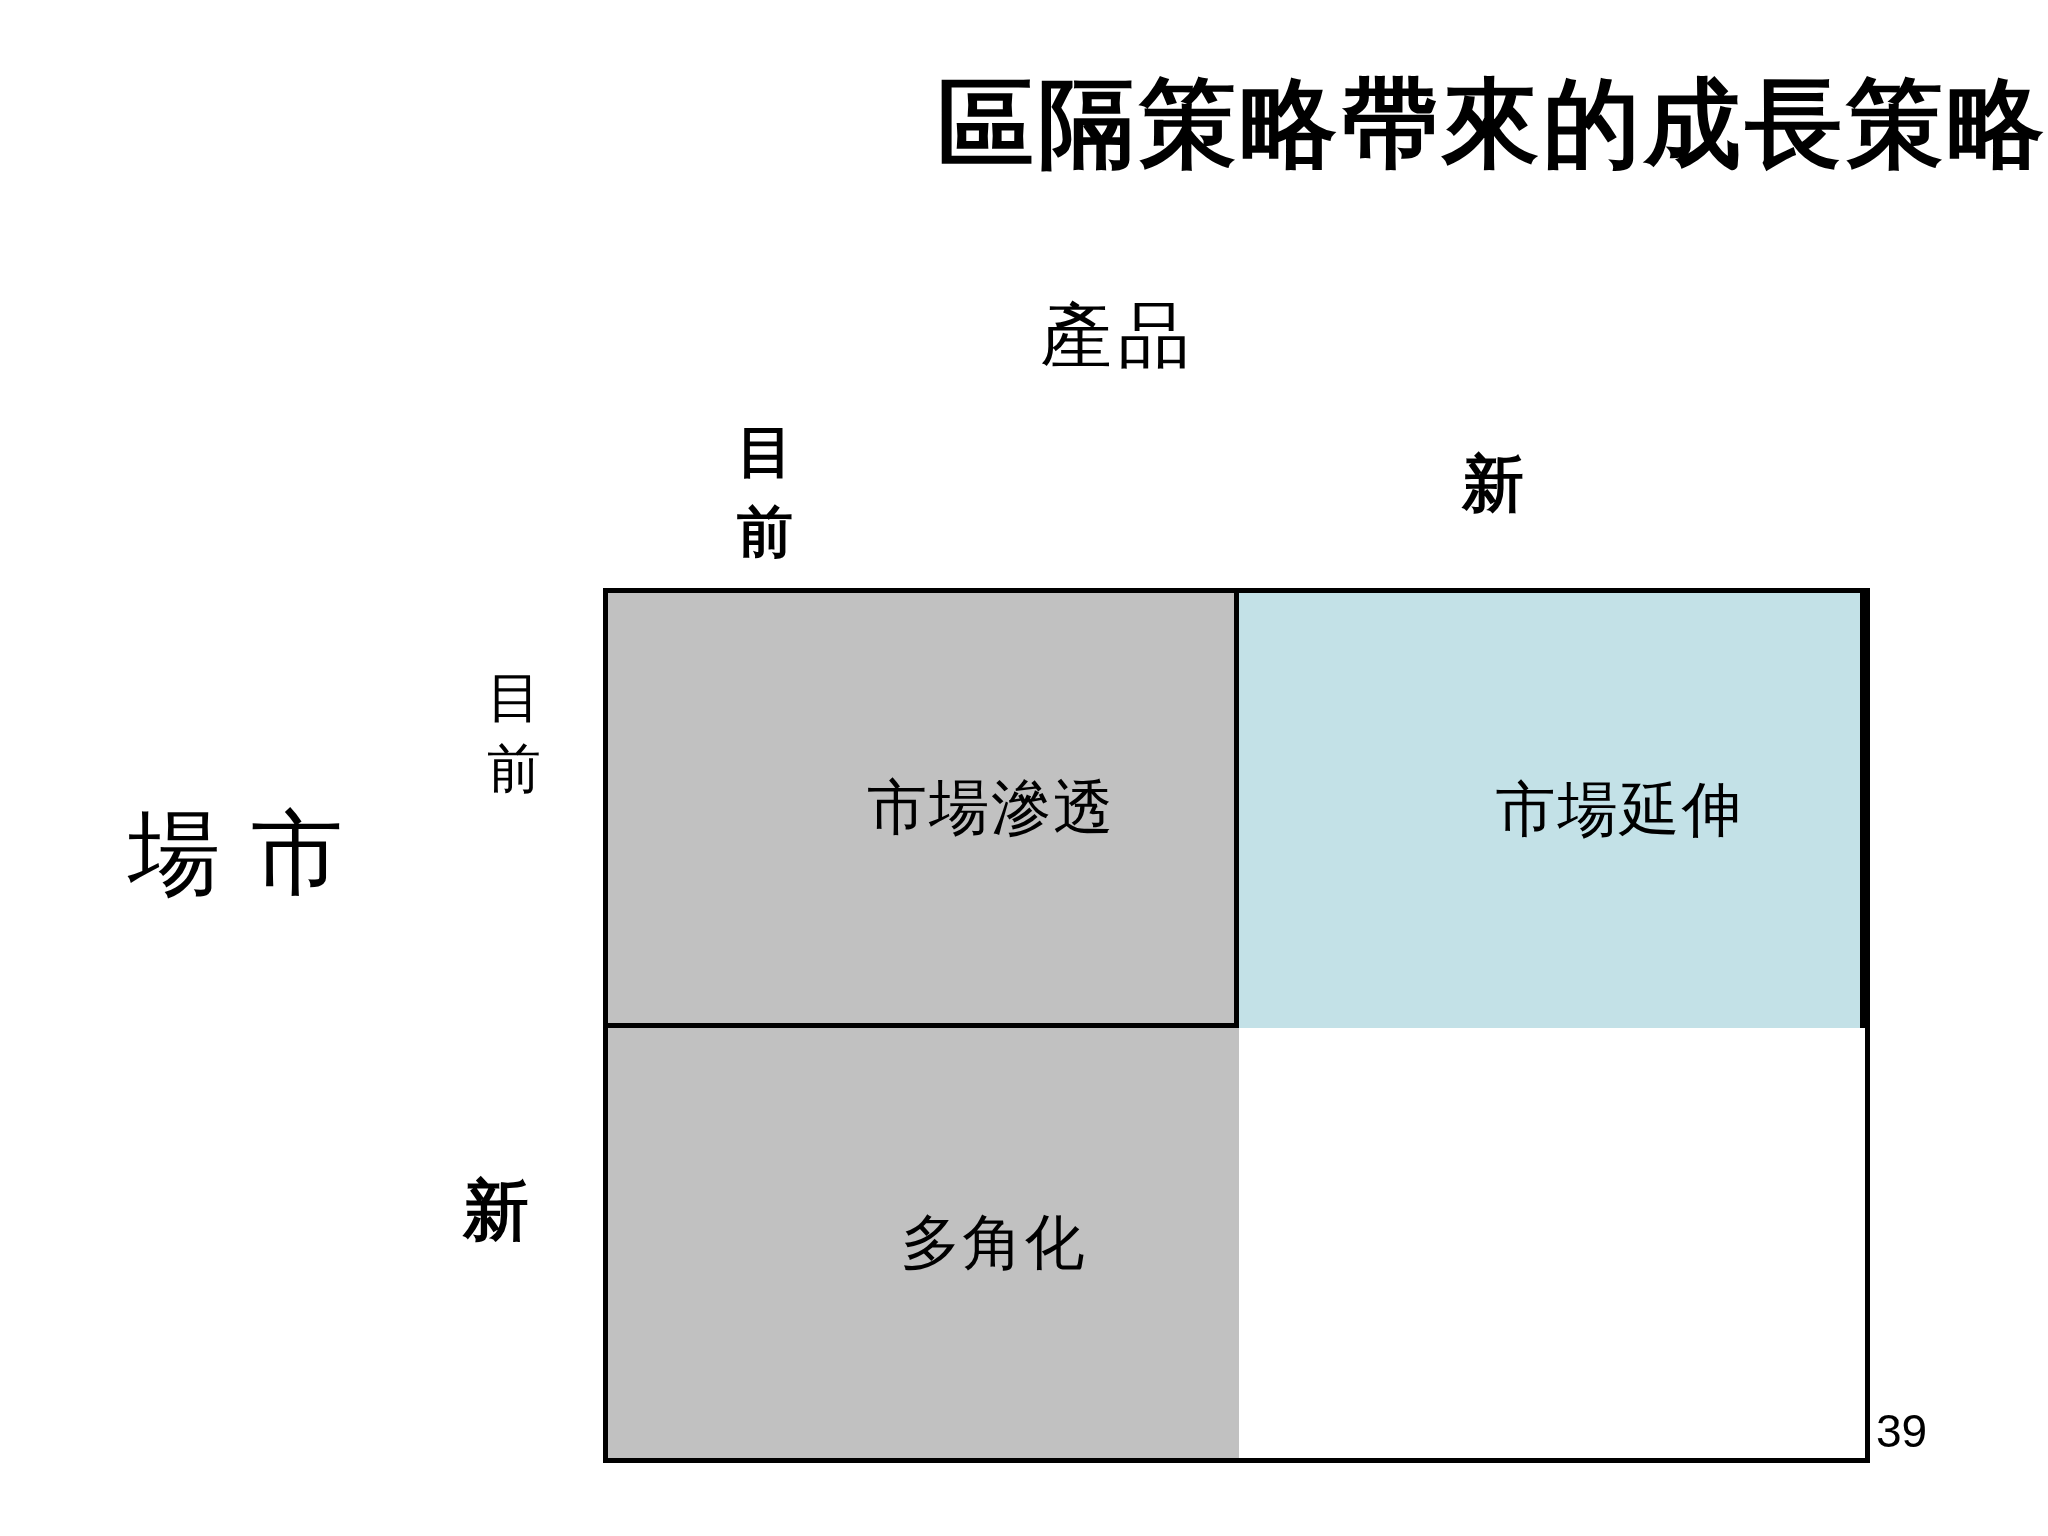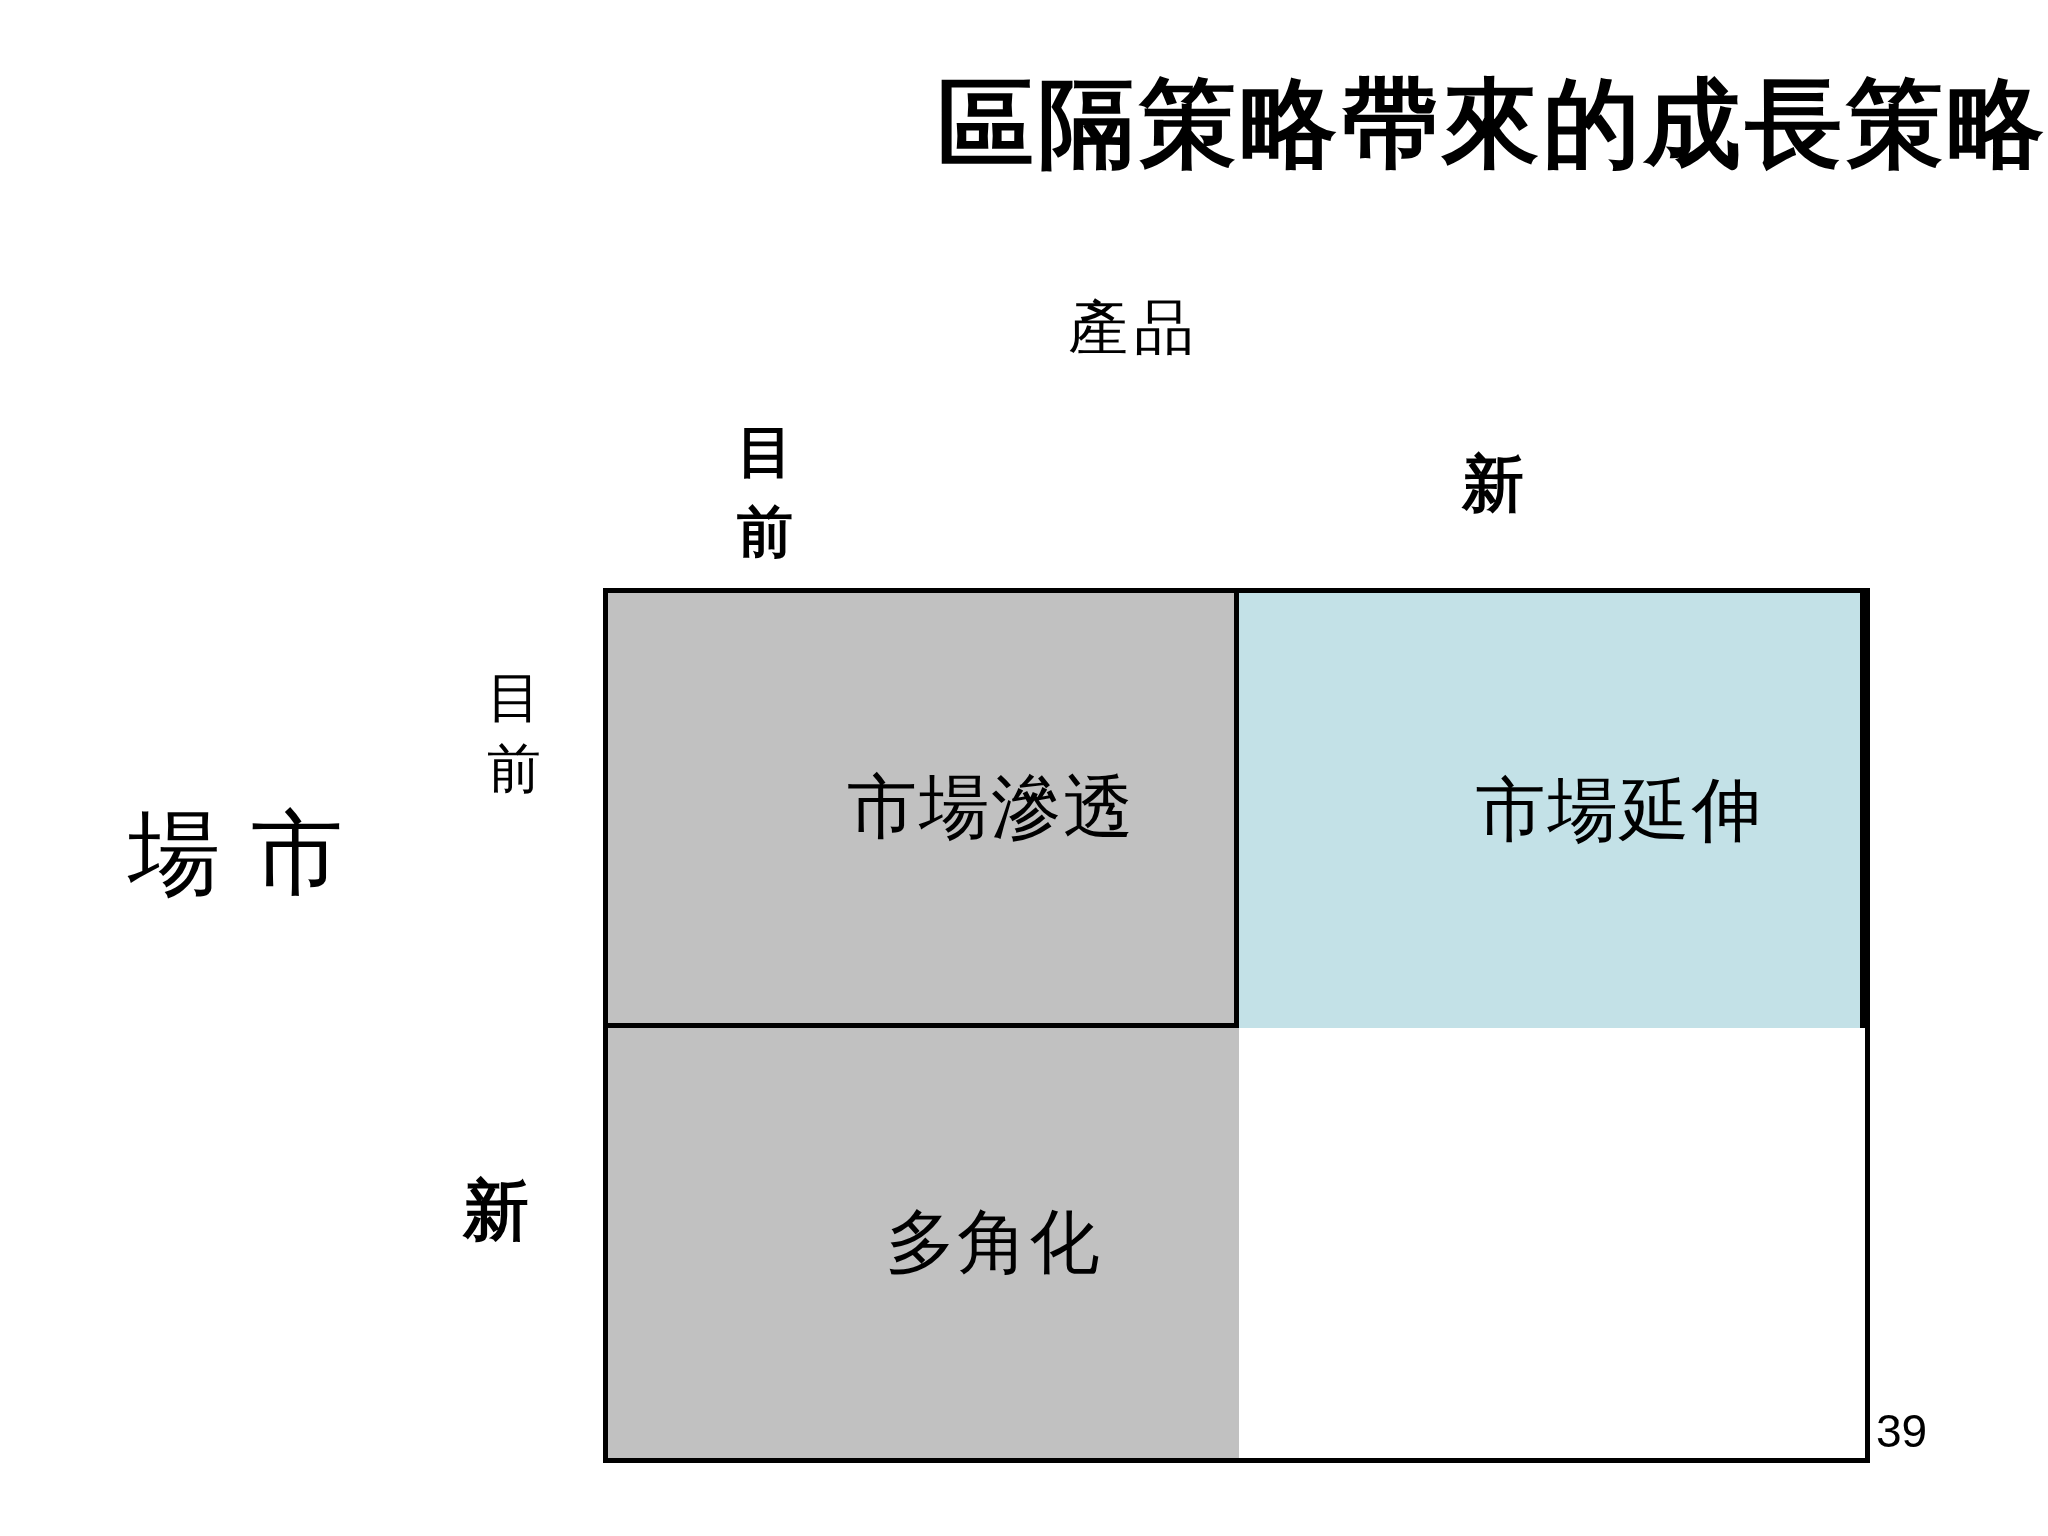--- a/index.html
+++ b/index.html
@@ -6,21 +6,21 @@
   body{
     width:2048px;height:1536px;background:#ffffff;position:relative;overflow:hidden;
     font-family:"Liberation Sans", sans-serif;color:#000000;
   }
   .abs{position:absolute;}
   .slide-title{
     top:60px;left:0;width:2048px;text-align:right;
     font-size:97px;font-weight:600;letter-spacing:4px;white-space:nowrap;
   }
   .product-axis-label{
-    top:288px;left:1068px;font-size:60px;letter-spacing:6px;white-space:nowrap;
+    top:288px;left:1040px;font-size:72px;letter-spacing:6px;white-space:nowrap;
   }
   .col-header-current{
     top:412px;left:733px;width:64px;font-size:56px;font-weight:bold;
     line-height:1.42;text-align:center;word-break:break-all;
   }
   .col-header-new{
     top:442px;left:1462px;font-size:62px;font-weight:bold;
   }
   .market-axis-label{
     top:792px;left:128px;font-size:92px;letter-spacing:4px;white-space:nowrap;font-family:Liberation Serif, serif;
@@ -32,21 +32,21 @@
   .row-header-new{
     top:1166px;left:463px;font-size:66px;font-weight:bold;
   }
   .matrix{
     top:588px;left:603px;width:1267px;height:875px;box-sizing:border-box;
     border:5px solid #000;display:grid;
     grid-template-columns:50.2% 49.8%;grid-template-rows:50.3% 49.7%;
   }
   .quadrant{
     box-sizing:border-box;display:flex;align-items:center;justify-content:center;
-    font-size:70px;letter-spacing:2px;white-space:nowrap;
+    font-size:60px;letter-spacing:2px;white-space:nowrap;
     padding-left:140px; 
   }
   .q-tl{border-right:5px solid #000;border-bottom:5px solid #000;}
   .q-tr{border-bottom:5px solid #000;}
   .q-bl{border-right:5px solid #000;}
   .page-number{
     top:1404px;left:1876px;font-size:46px;
   }
 </style>
 </head>

